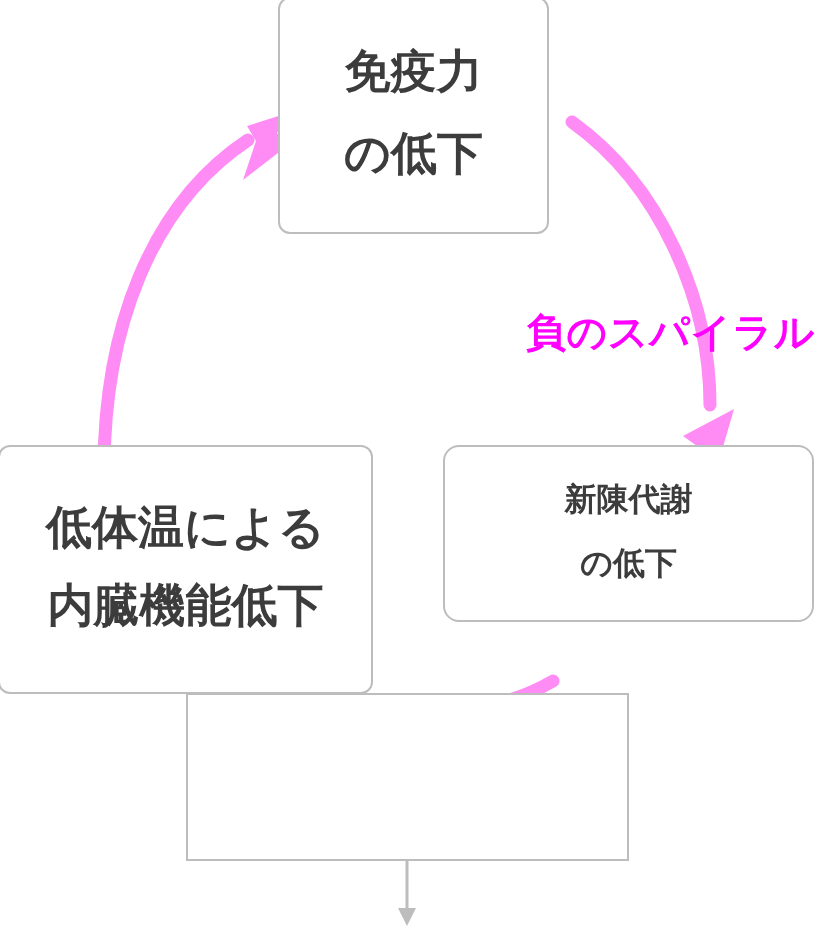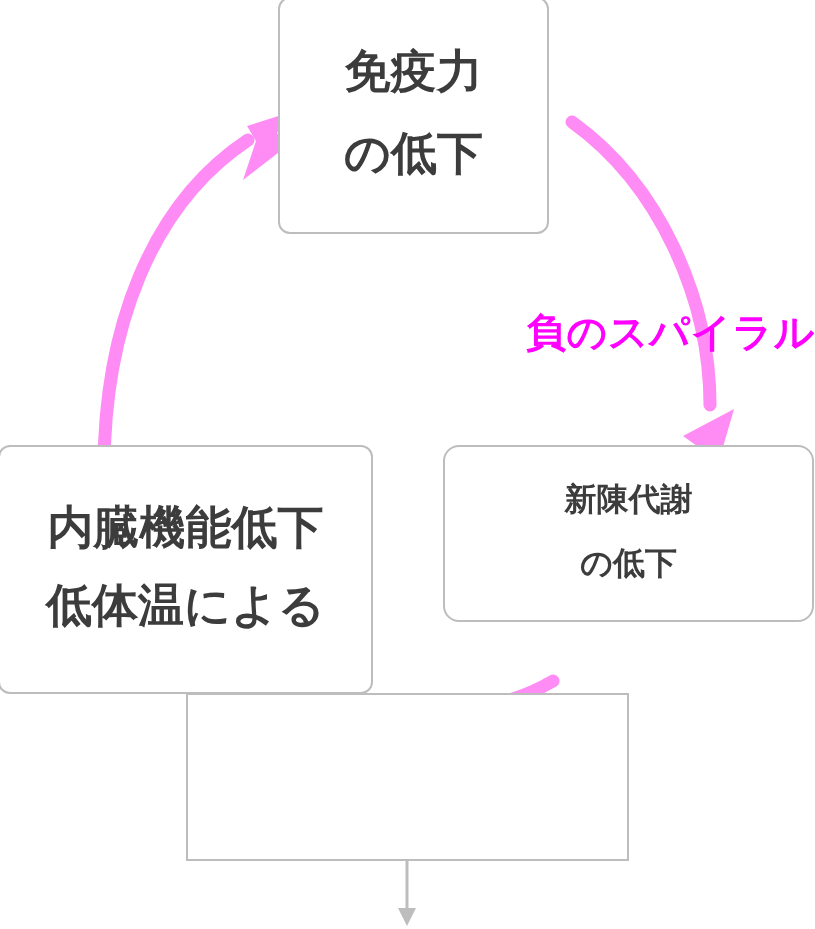--- a/index.html
+++ b/index.html
@@ -125,22 +125,22 @@
       <polygon points="398,908 416,908 407,926" fill="#bdbdbd"></polygon>
     </g>
   </svg>
 
   <div class="node-box" id="box-immunity">
     <span class="node-line">免疫力</span>
     <span class="node-line">の低下</span>
   </div>
 
   <div class="node-box" id="box-organ">
+    <span class="node-line">低体温による</span>
     <span class="node-line">内臓機能低下</span>
-    <span class="node-line">低体温による</span>
   </div>
 
   <div class="node-box" id="box-metabolism">
     <span class="node-line">新陳代謝</span>
     <span class="node-line">の低下</span>
   </div>
 
   <div class="node-box" id="box-bottom"></div>
 
   <div id="spiral-label">負のスパイラル</div>

